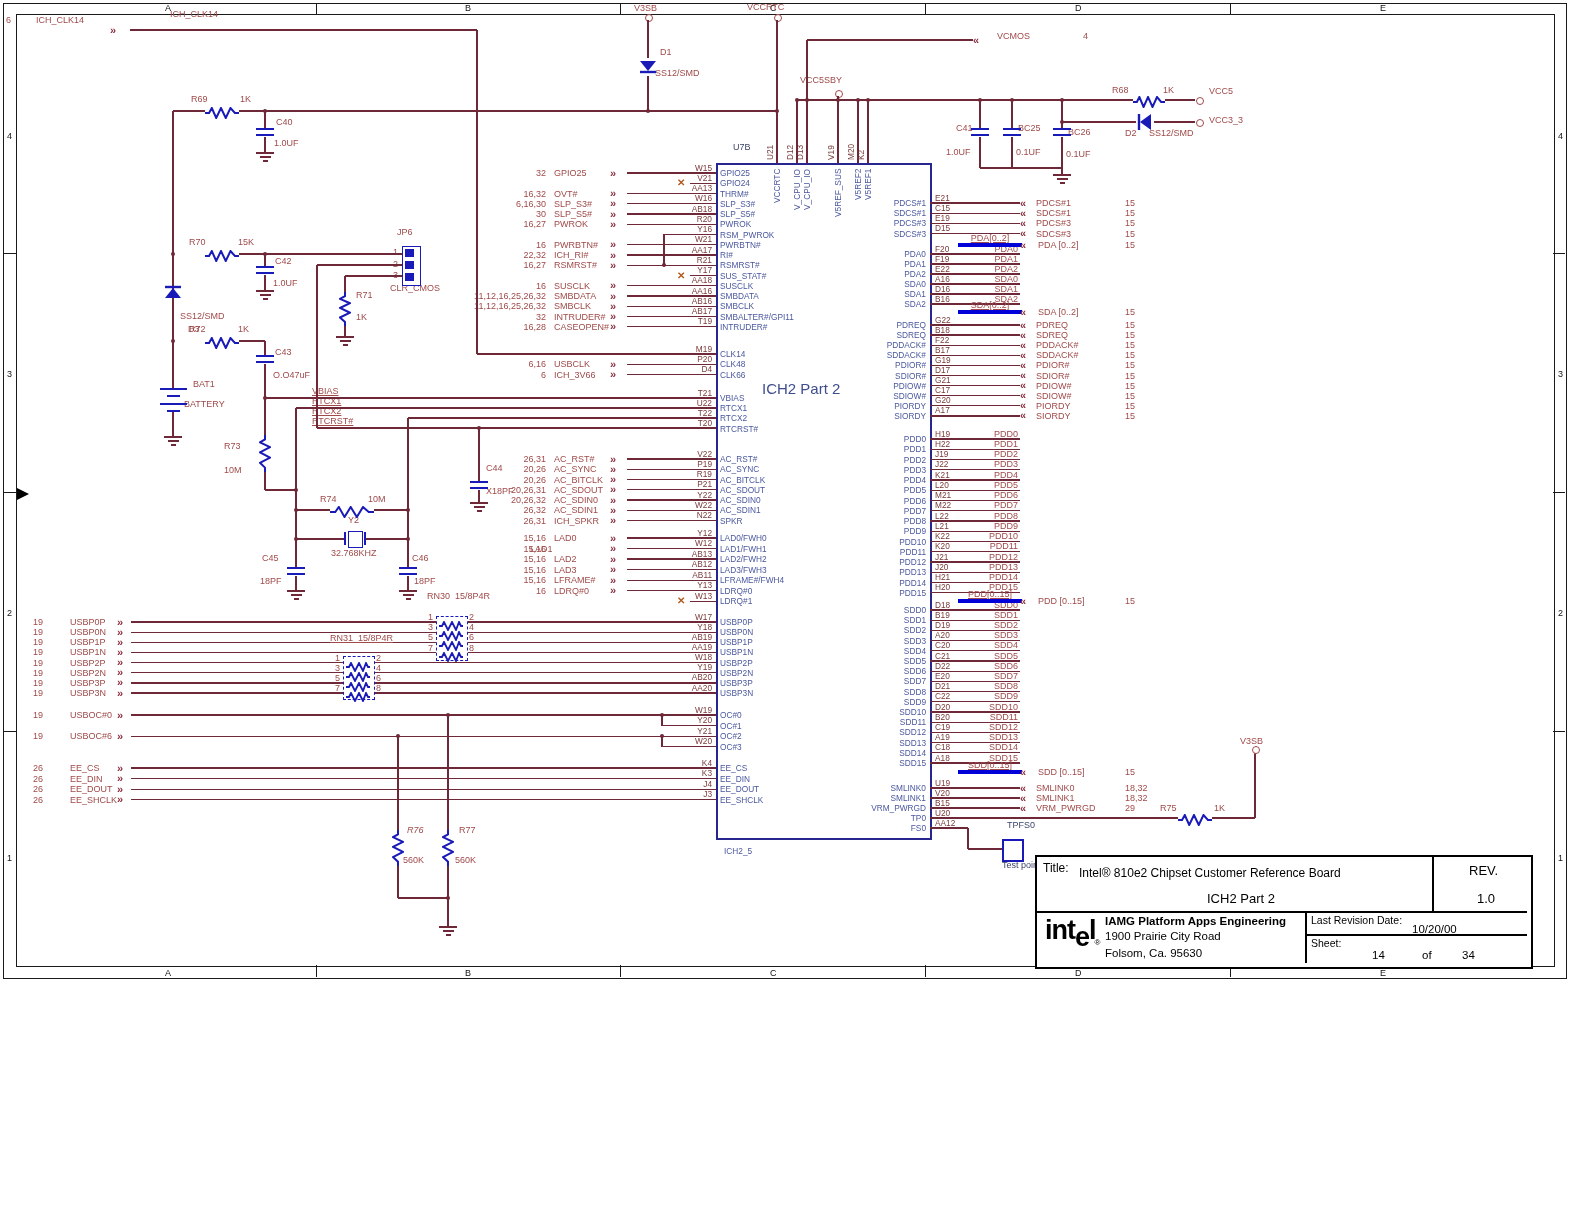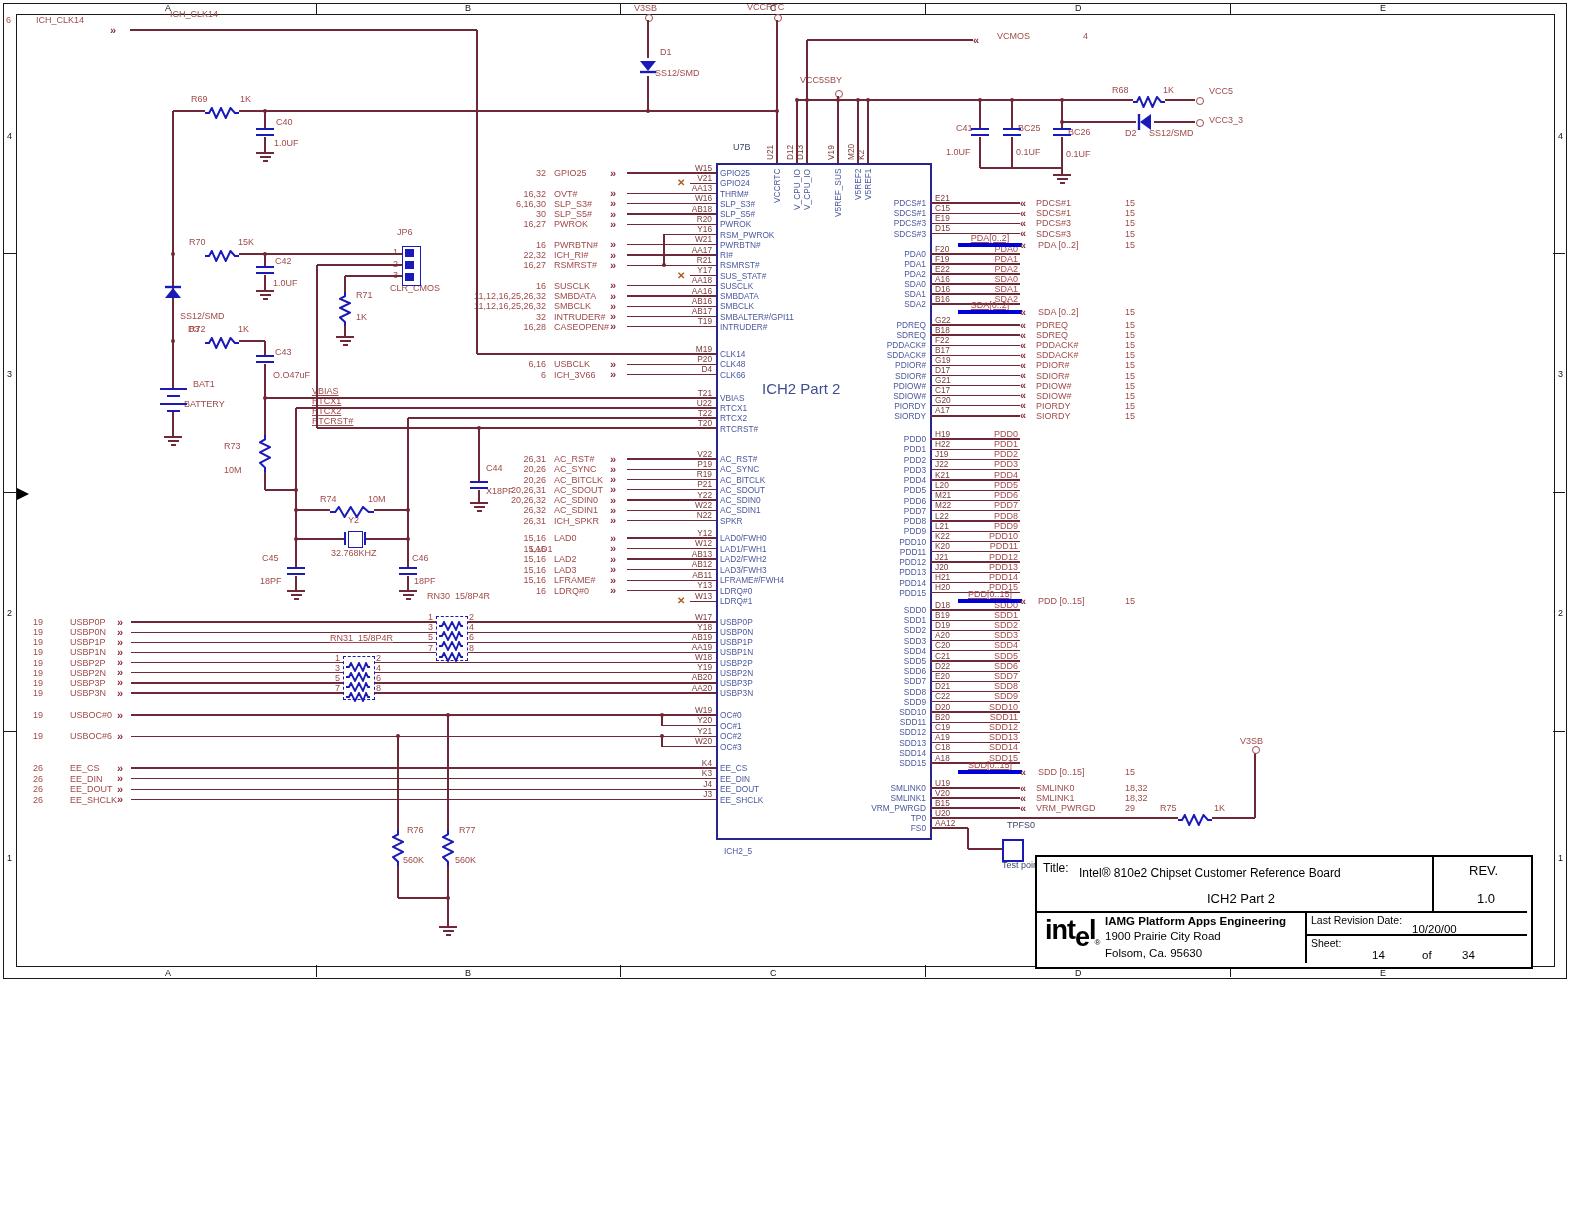--- a/index.html
+++ b/index.html
@@ -743,21 +743,21 @@
     <div class="t red" style="left: 412px; top: 554px;">C46</div>
     <div class="t red" style="left: 414px; top: 577px;">18PF</div>
     <div class="t red" style="left: 486px; top: 464px;">C44</div>
     <div class="t red" style="left: 486px; top: 487px;">X18PF</div>
     <div class="t red u" style="left: 312px; top: 387px;">VBIAS</div>
     <div class="t red u" style="left: 312px; top: 397px;">RTCX1</div>
     <div class="t red u" style="left: 312px; top: 407px;">RTCX2</div>
     <div class="t red u" style="left: 312px; top: 417px;">RTCRST#</div>
     <div class="t red" style="left: 427px; top: 592px;">RN30  15/8P4R</div>
     <div class="t red" style="left: 330px; top: 634px; text-decoration: underline;">RN31  15/8P4R</div>
-    <div class="t red" style="left: 407px; top: 826px;">R76</div>
+    <div class="t red" style="left: 407px; top: 826px; font-style: italic;">R76</div>
     <div class="t red" style="left: 403px; top: 856px;">560K</div>
     <div class="t red" style="left: 459px; top: 826px;">R77</div>
     <div class="t red" style="left: 455px; top: 856px;">560K</div>
     <div class="t red" style="left: 1160px; top: 804px;">R75</div>
     <div class="t red" style="left: 1214px; top: 804px;">1K</div>
     <div class="t red" style="left: 1240px; top: 737px;">V3SB</div>
     <div class="t dark" style="left: 1007px; top: 821px;">TPFS0</div>
     <div class="t blue" style="left: 1008px; top: 843px;">1</div>
     <div class="t dark" style="left: 1002px; top: 861px;">Test point</div>
     <div class="chev" style="left: 110px; top: 24.5px;">»</div>

